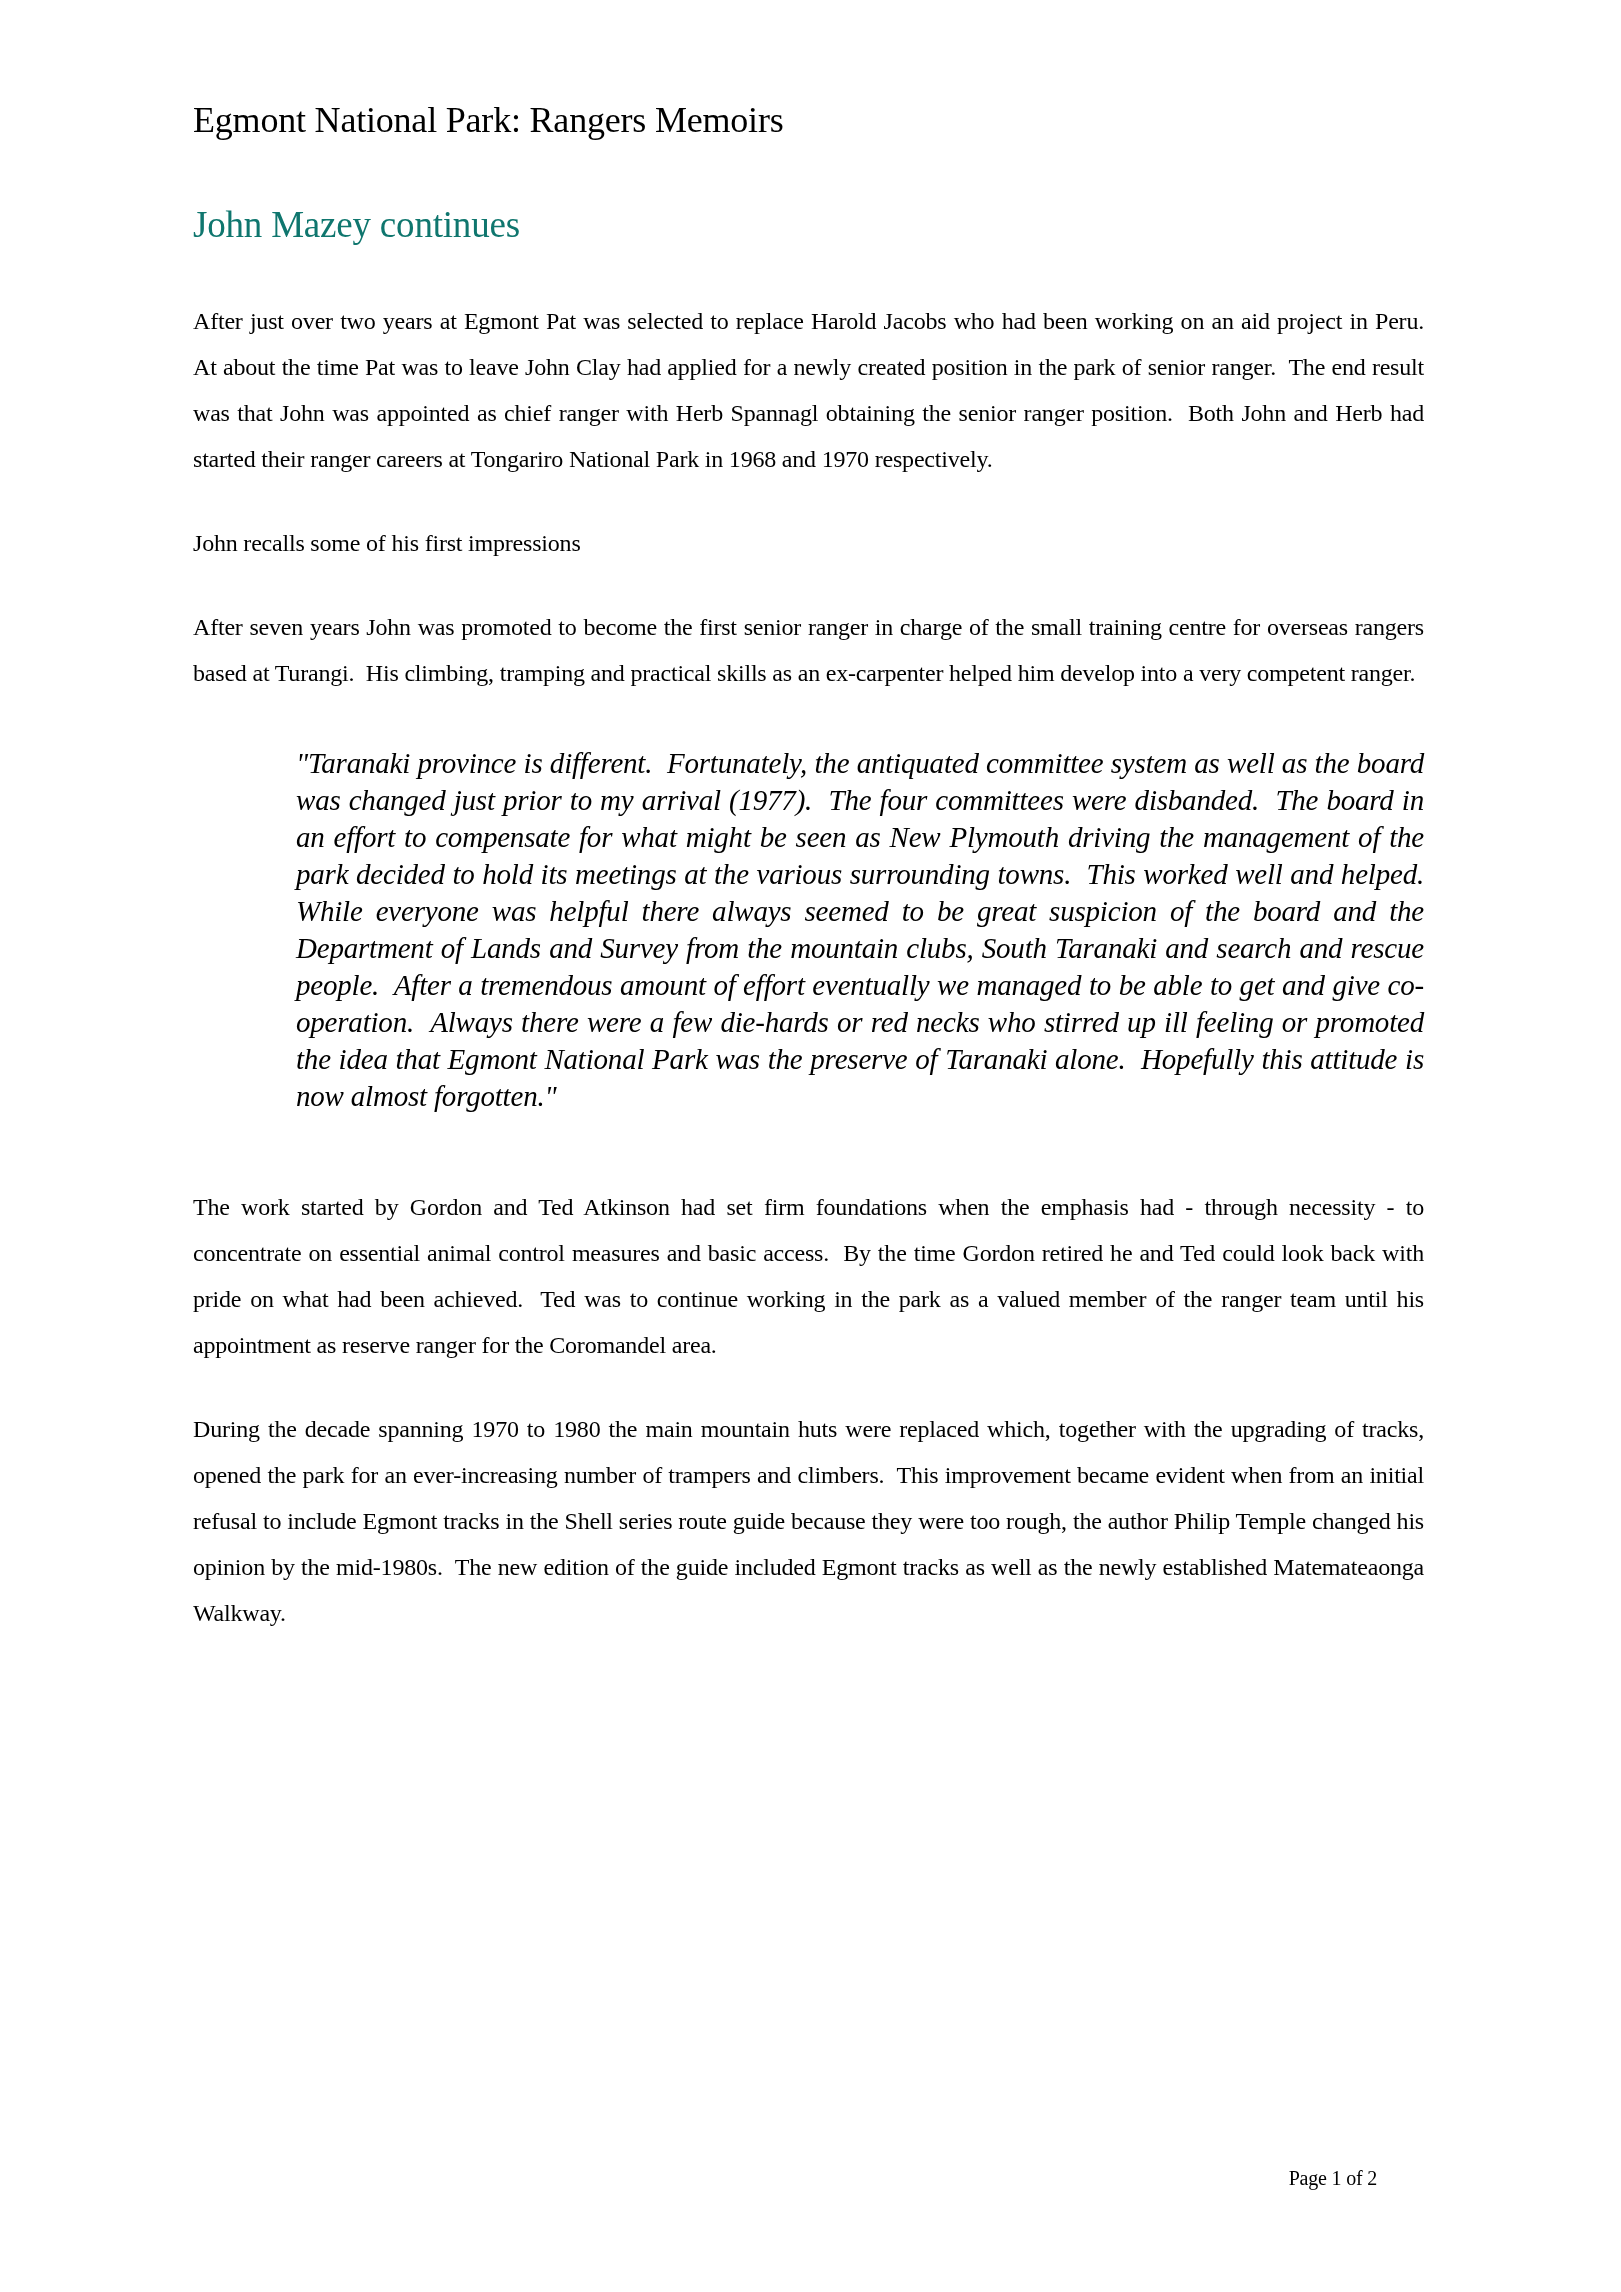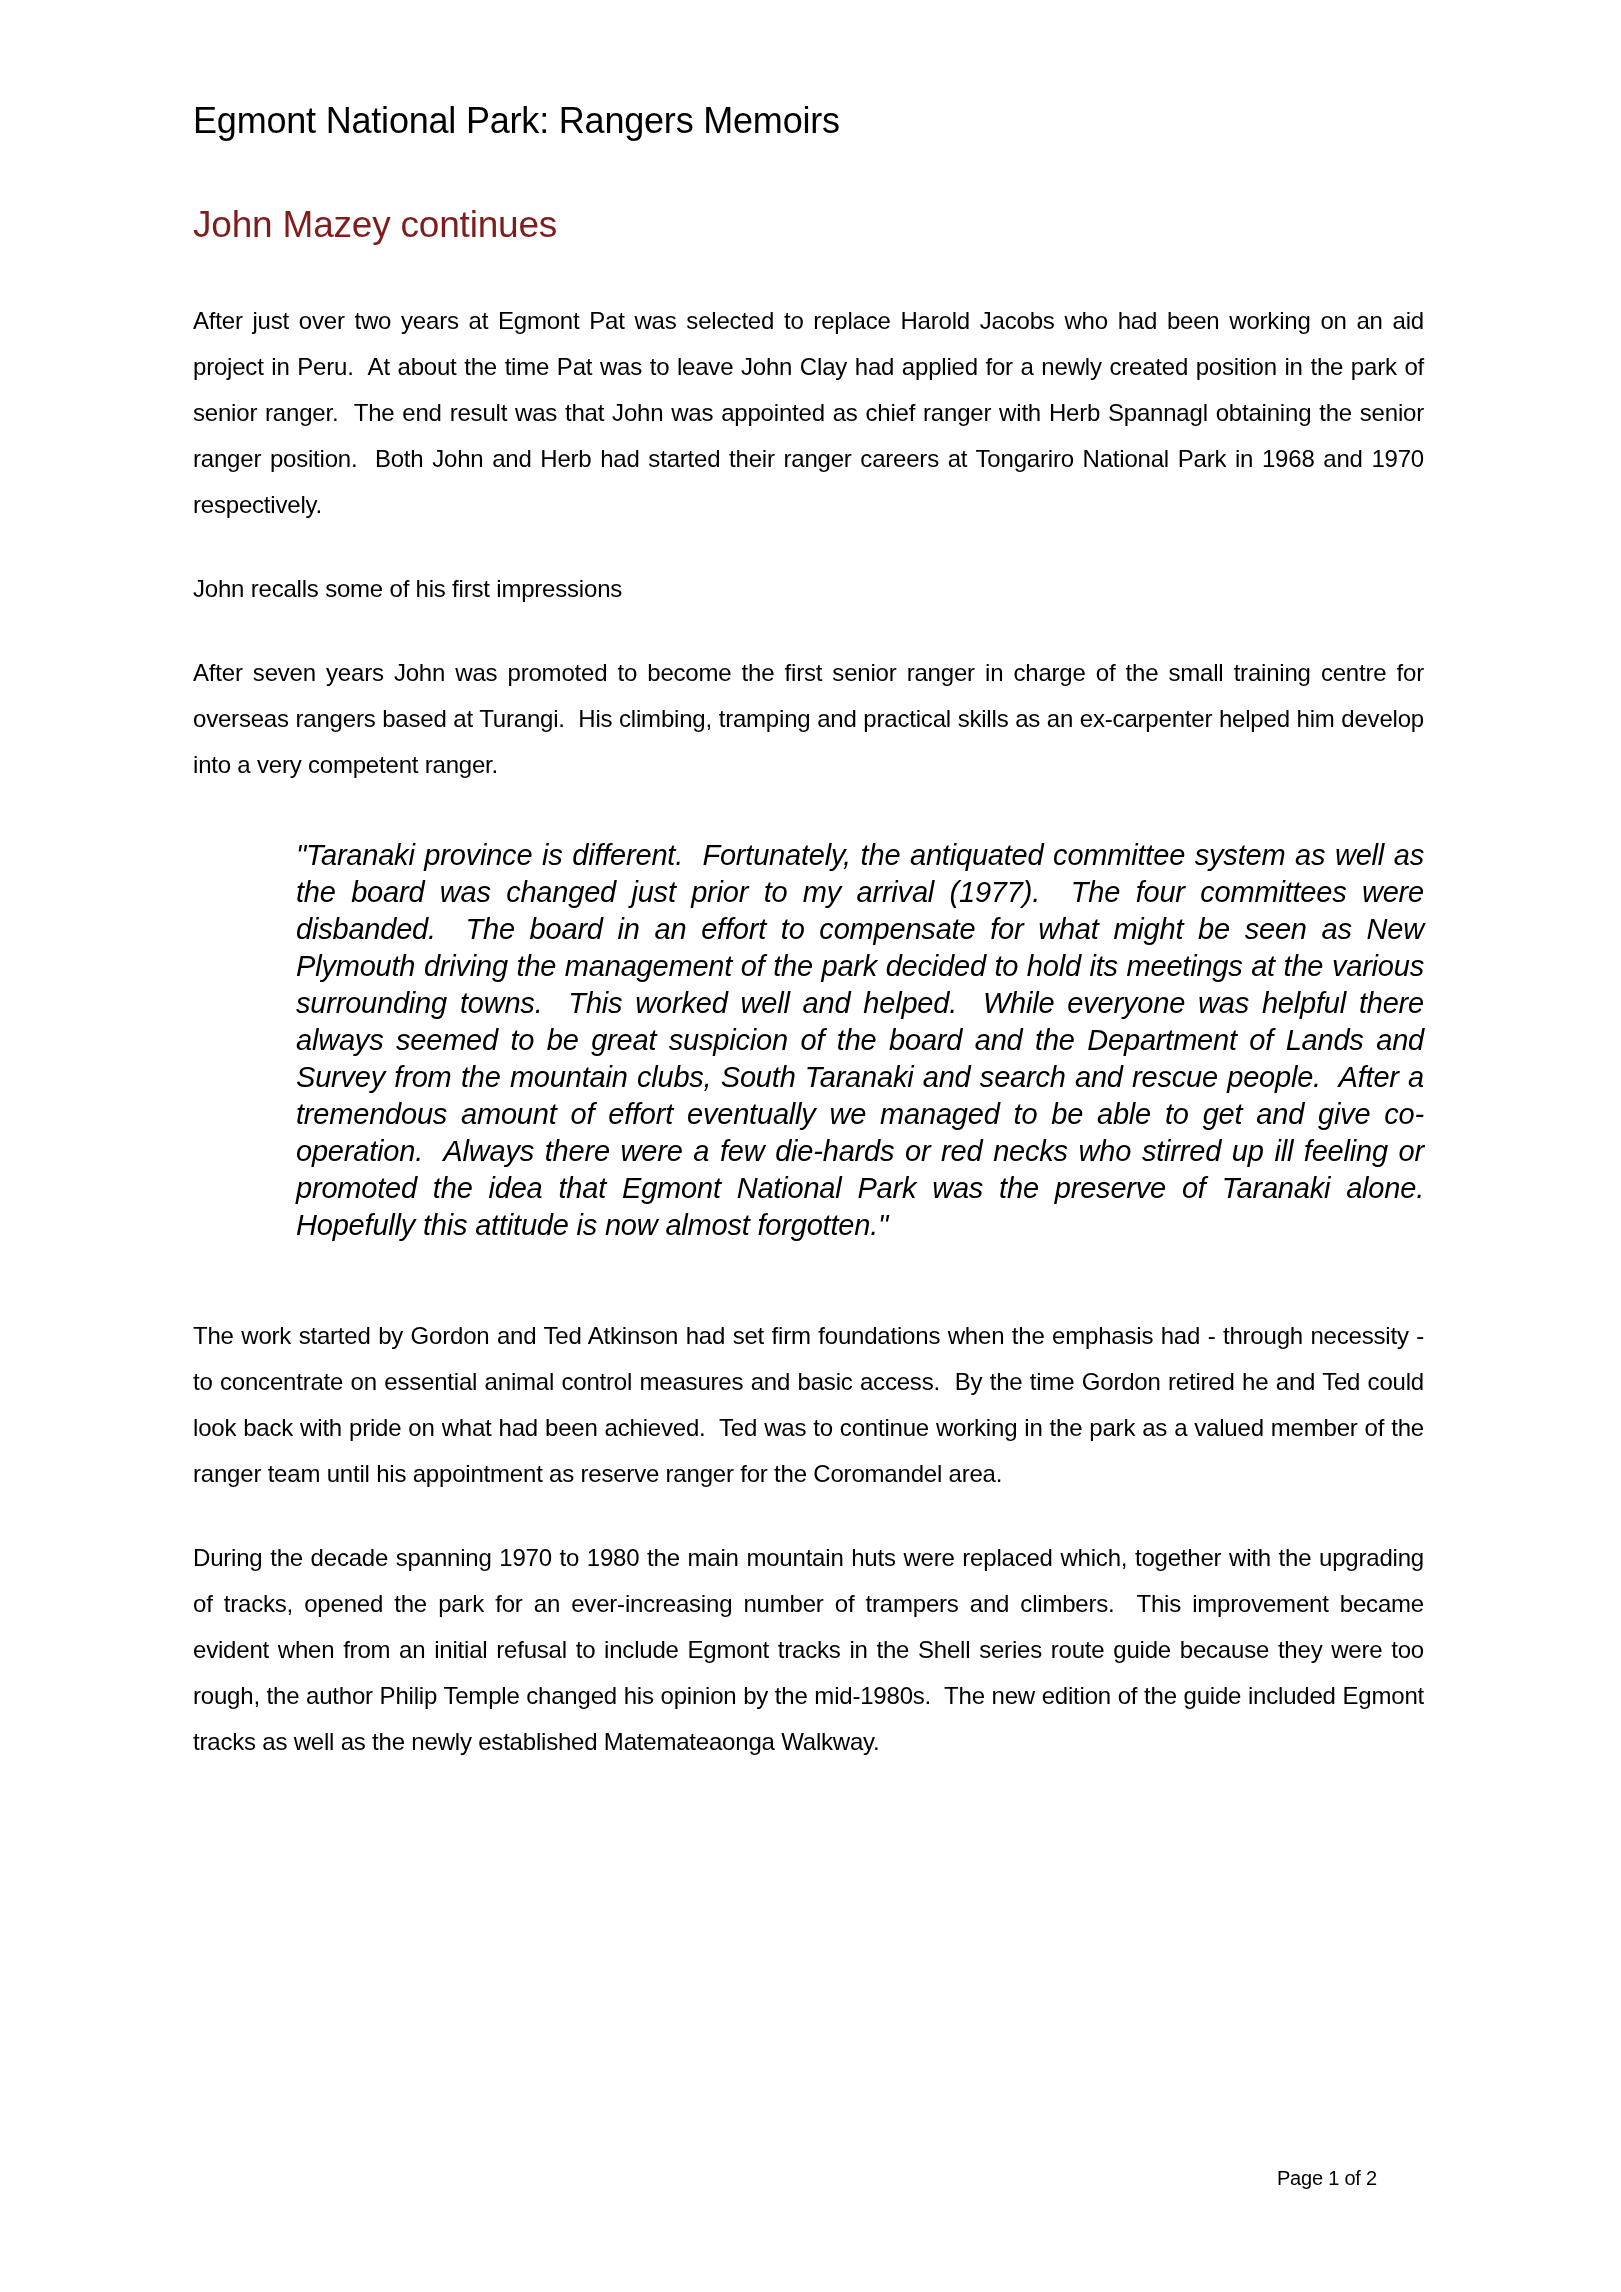--- a/index.html
+++ b/index.html
@@ -1,21 +1,21 @@
 <!DOCTYPE html>
 <html><head>
 <meta charset="utf-8">
 <style>
   html, body { margin: 0; padding: 0; background: #e8e8e8; }
   .page {
     position: relative;
     width: 1621px;
     height: 2293px;
     background: #ffffff;
-    font-family: Liberation Sans, sans-serif;
+    font-family: Liberation Serif, serif;
     color: #000000;
     overflow: hidden;
   }
   .content {
     position: absolute;
     left: 193px;
     top: 98px;
     width: 1231px;
   }
   h1.doc-title {
@@ -58,21 +58,21 @@
   }
 </style>
 </head>
 <body>
 
 <div class="page">
   <div class="content">
 
     <h1 class="doc-title">Egmont National Park: Rangers Memoirs</h1>
 
-    <h2 class="doc-heading" style="color: #7f1d1d;">John Mazey continues</h2>
+    <h2 class="doc-heading" style="color: #0f766e;">John Mazey continues</h2>
 
     <p class="body-para justified">After just over two years at Egmont Pat was selected to replace Harold Jacobs who had been working on an aid project in Peru.  At about the time Pat was to leave John Clay had applied for a newly created position in the park of senior ranger.  The end result was that John was appointed as chief ranger with Herb Spannagl obtaining the senior ranger position.  Both John and Herb had started their ranger careers at Tongariro National Park in 1968 and 1970 respectively.</p>
 
     <p class="body-para">John recalls some of his first impressions</p>
 
     <p class="body-para justified">After seven years John was promoted to become the first senior ranger in charge of the small training centre for overseas rangers based at Turangi.  His climbing, tramping and practical skills as an ex-carpenter helped him develop into a very competent ranger.</p>
 
     <blockquote class="quote-block justified">"Taranaki province is different.  Fortunately, the antiquated committee system as well as the board was changed just prior to my arrival (1977).  The four committees were disbanded.  The board in an effort to compensate for what might be seen as New Plymouth driving the management of the park decided to hold its meetings at the various surrounding towns.  This worked well and helped.  While everyone was helpful there always seemed to be great suspicion of the board and the Department of Lands and Survey from the mountain clubs, South Taranaki and search and rescue people.  After a tremendous amount of effort eventually we managed to be able to get and give co-operation.  Always there were a few die-hards or red necks who stirred up ill feeling or promoted the idea that Egmont National Park was the preserve of Taranaki alone.  Hopefully this attitude is now almost forgotten."</blockquote>
 
 

